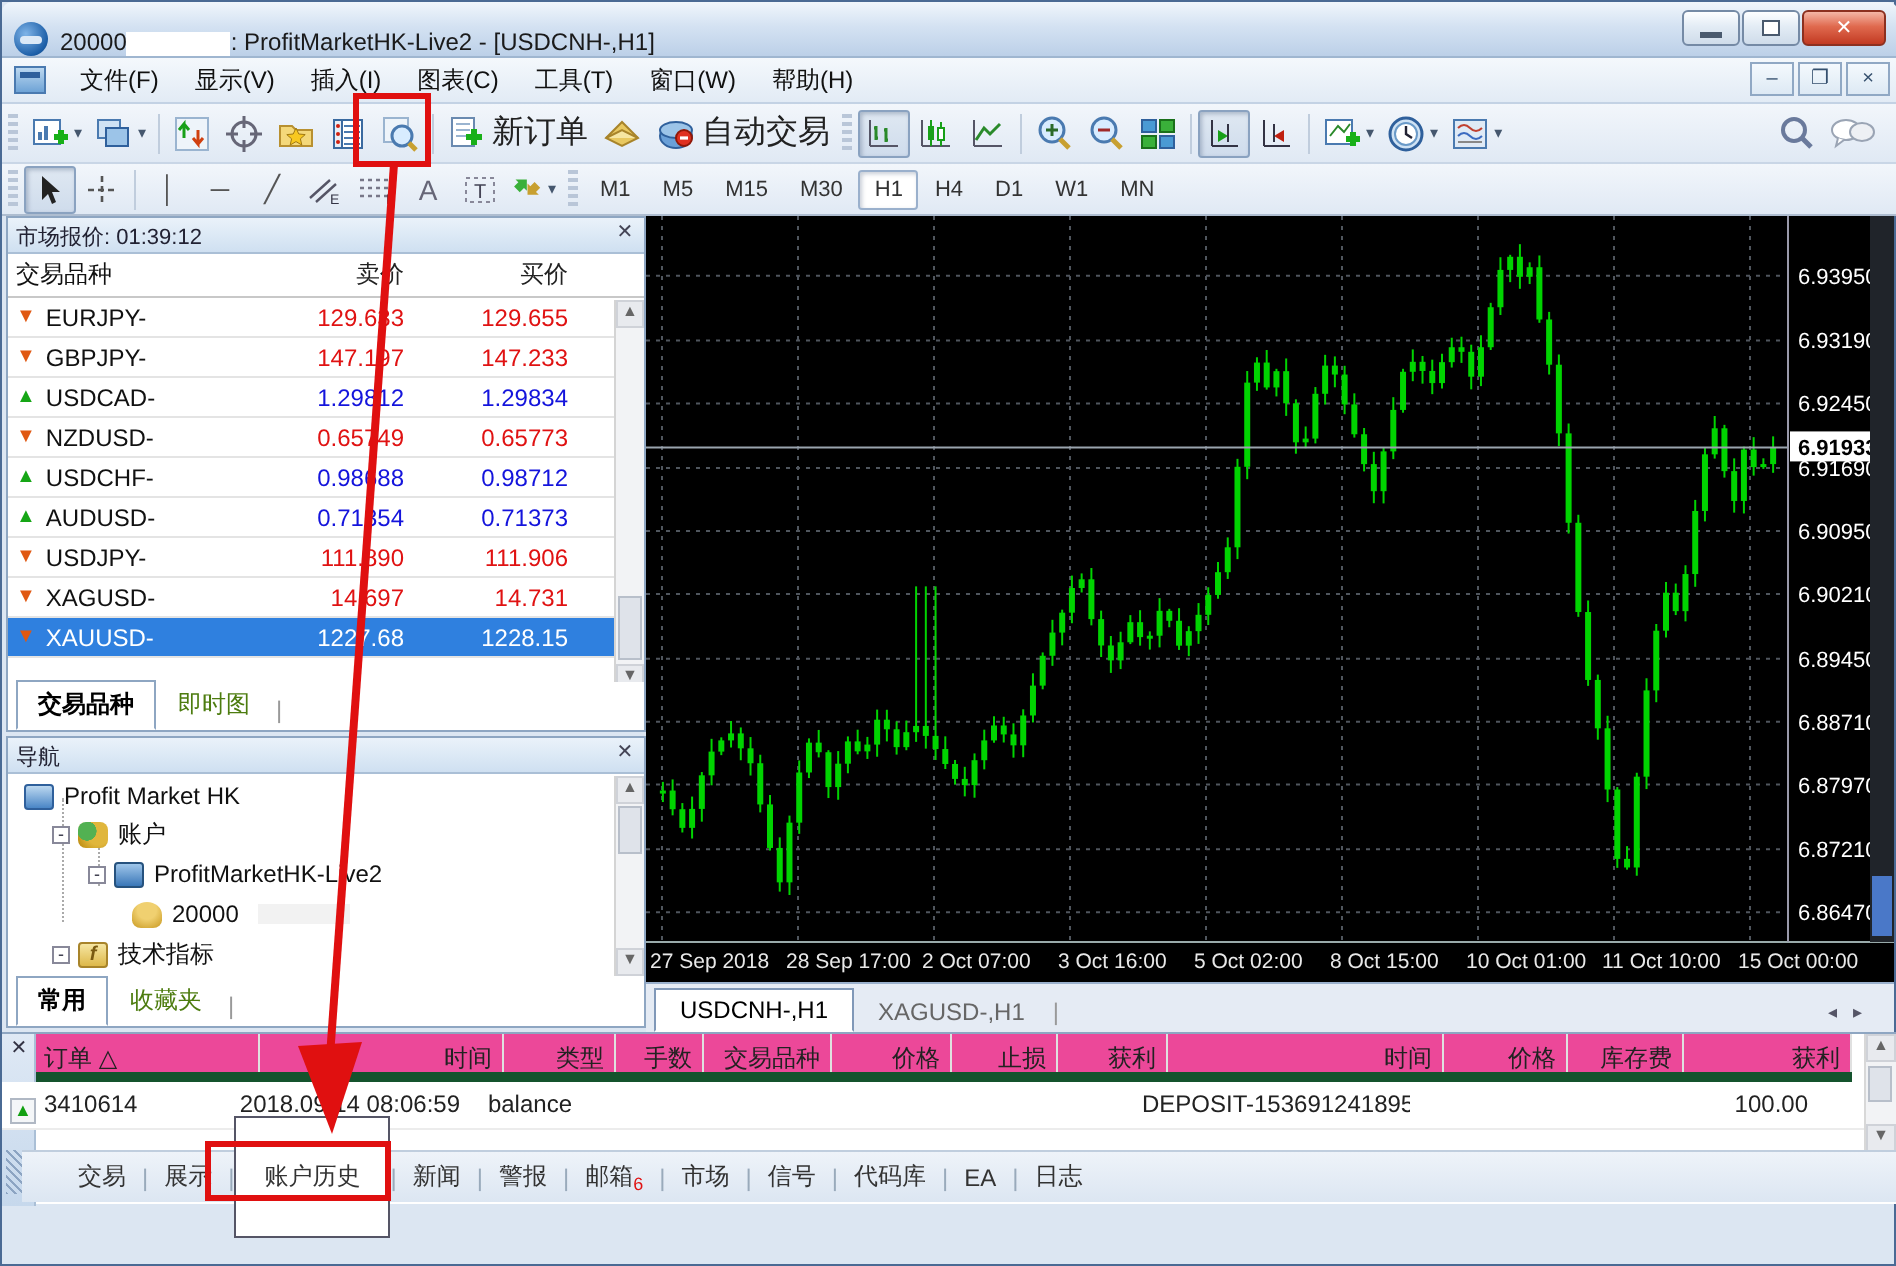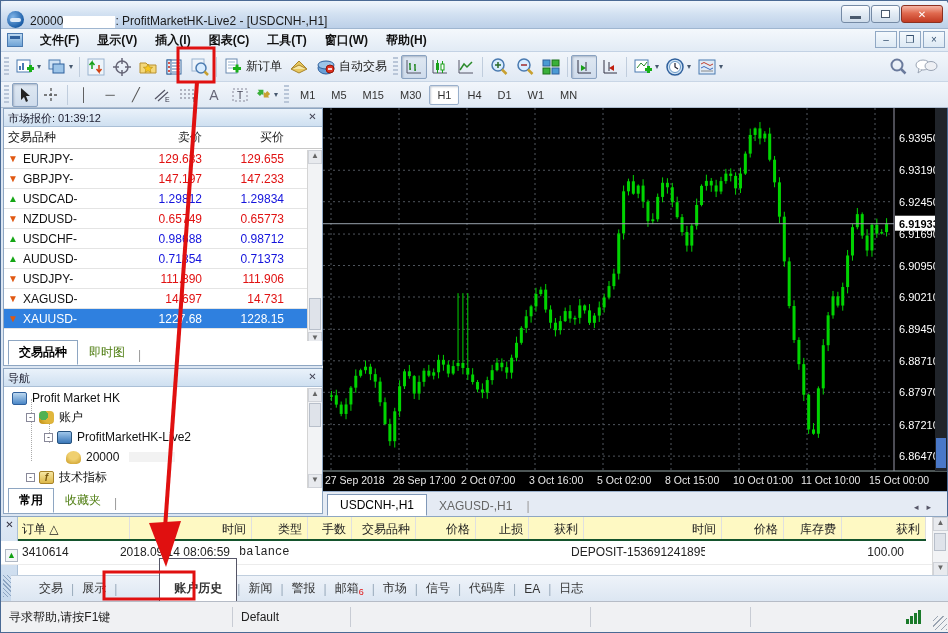--- a/index.html
+++ b/index.html
@@ -21,31 +21,31 @@
     font-size:10px; color:#444; }
   .wbtn.close { width:42px; background:linear-gradient(#f4b6a6,#e06a4f 45%,#c23a22); color:#fff; border-color:#8c3020; font-weight:bold; }
   .glyph-min { width:11px; height:3px; background:#4a5a6e; margin-top:7px; }
   .glyph-restore { width:9px; height:8px; border:1.5px solid #4a5a6e; background:#fff; }
 
   
   #menubar { position:absolute; left:0; top:28px; width:948px; height:23px;
     background:linear-gradient(#f4f8fc,#e2ebf5); border-bottom:1px solid #c3d2e4; display:flex; align-items:center; }
   #child-icon { width:16px; height:14px; margin:0 8px 0 6px; border:1px solid #4a7ab0; background:linear-gradient(#bcd8f0,#6ea3d6); position:relative; }
   #child-icon::after { content:""; position:absolute; left:2px; top:2px; right:2px; height:3px; background:#2f609c; }
-  .menu-item { padding:3px 9px; color:#111; cursor:default;font-weight:bold; }
+  .menu-item { padding:3px 9px; color:#111; cursor:default; }
   #mdi-controls { position:absolute; right:4px; top:2px; display:flex; gap:2px; }
   .mdibtn { width:22px; height:17px; border:1px solid #90a8c4; background:linear-gradient(#f4f9fd,#dde9f4); font-size:10px; color:#35506e; display:flex; align-items:center; justify-content:center; }
 
   
   #toolbar1 { position:absolute; left:0; top:51px; width:948px; height:30px; background:linear-gradient(#f2f6fb,#e0e9f4); border-bottom:1px solid #c9d6e6; display:flex; align-items:center; }
   #toolbar2 { position:absolute; left:0; top:81px; width:948px; height:26px; background:linear-gradient(#f2f6fb,#e0e9f4); border-bottom:1px solid #aebdd0; display:flex; align-items:center; }
   .grip { width:5px; height:20px; margin:0 3px; background:repeating-linear-gradient(180deg,#b9c6d8 0 2px,transparent 2px 4px); }
   .tsep { width:1px; height:20px; background:#c0cddd; margin:0 3px; }
   .tbtn { height:24px; min-width:26px; display:flex; align-items:center; justify-content:center; padding:0 2px; border:1px solid transparent; border-radius:2px; position:relative; }
-  .tbtn .lbl { margin-left:3px; font-size:12px; }
+  .tbtn .lbl { margin-left:3px; font-size:16px; }
   .dd { font-size:8px; color:#45576e; margin-left:2px; }
   .tbtn.pressed { border:1px solid #8aa2c0; background:linear-gradient(#dfe8f2,#cfdcec); box-shadow:inset 1px 1px 2px rgba(70,90,120,.35); }
   .tfbtn { height:20px; padding:1px 7px; font-size:11px; color:#333; border:1px solid transparent; }
   .tfbtn.pressed { border:1px solid #9ab0cc; background:#fff; box-shadow:inset 1px 1px 2px rgba(70,90,120,.3); }
   .draw-glyph { font-size:13px; color:#555; }
 
   
   .panel { position:absolute; background:#fff; border:1px solid #8ea6c2; }
   .panel-title { height:18px; background:linear-gradient(#eaf2fa,#cfe0f1); border-bottom:1px solid #aabfd6; font-size:11px; padding:2px 4px; color:#223; position:relative; }
   .panel-close { position:absolute; right:3px; top:2px; width:13px; height:13px; font-size:10px; line-height:12px; text-align:center; color:#445; }
@@ -89,33 +89,33 @@
   #chart-tabs { position:absolute; left:322px; top:490px; width:624px; height:25px; background:#e5ebf4; border-top:1px solid #9ab0cc; display:flex; align-items:flex-end; padding-left:4px; }
   .ctab { padding:3px 12px; font-size:12px; color:#666; }
   .ctab.active { background:#fff; border:1px solid #8098b8; border-bottom-color:#fff; color:#000; }
   #ctab-arrows { position:absolute; right:8px; bottom:4px; font-size:9px; color:#556; letter-spacing:8px; }
 
   
   #terminal { position:absolute; left:0; top:515px; width:948px; height:86px; background:#fff; border-top:1px solid #8ea6c2; }
   #term-strip { position:absolute; left:0; top:0; width:17px; height:86px; background:linear-gradient(#dfe9f5,#c6d8ec); border-right:1px solid #aabfd6; }
   #term-close { position:absolute; left:2px; top:2px; width:13px; height:13px; text-align:center; font-size:10px; line-height:12px; color:#334; }
   #term-grip { position:absolute; left:2px; bottom:6px; width:12px; height:22px; background:repeating-linear-gradient(45deg,#8ca4c2 0 1px,transparent 1px 3px); }
-  .th-row { position:absolute; left:17px; top:0; height:24px; display:flex; border-bottom:2px solid #14532d; background:#fef9c3; font-size:12px; color:#222; }
+  .th-row { position:absolute; left:17px; top:0; height:24px; display:flex; border-bottom:5px solid #14532d; background:#ec4899; font-size:12px; color:#222; }
   .th-cell { border-right:1px solid #e0e0e0; padding:4px 5px 0 4px; }
   .t-row { position:absolute; left:17px; display:flex; height:24px; font-size:12px; border-bottom:1px solid #ececec; background:#fff; }
   .t-cell { padding:4px 5px 0 4px; white-space:nowrap; overflow:hidden; }
   .right { text-align:right; }
   #term-rows-clip { position:absolute; left:0; top:24px; width:948px; height:35px; overflow:hidden; }
   .ordicon { display:inline-block; width:13px; height:13px; border:1px solid #b0b8c4; background:#f4f6f8; font-size:9px; line-height:11px; text-align:center; color:#12a012; margin-right:4px; vertical-align:-2px; }
   #term-scroll { position:absolute; right:1px; top:0; width:16px; height:59px; background:#f2f3f5; border-left:1px solid #d8d8d8; }
 
   
   #bottom-tabs { position:absolute; left:10px; top:574px; width:948px; height:26px; background:linear-gradient(#eef3f9,#dce6f2); border-top:1px solid #c0cede; display:flex; align-items:center; padding-left:20px; font-size:12px; color:#333; }
   .btab { padding:4px 8px; position:relative; }
-  .btab.active { background:#fff; border:1px solid #556; font-weight:bold; padding:21px 14px;margin-left:42px; }
+  .btab.active { background:#fff; border:1px solid #556; font-weight:normal; padding:21px 14px; }
   .btab-sep { color:#9ab; }
   .badge { color:#e01212; font-size:9px; vertical-align:-3px; }
 
   
   #statusbar { position:absolute; left:0; top:600px; width:948px; height:31px; background:#f0f1f3; border-top:1px solid #b6bcc6; display:flex; align-items:center; font-size:12px; color:#222; }
   .sb-cell { padding:0 8px; height:20px; line-height:20px; border-right:1px solid #c8ccd4; }
   #conn-icon { position:absolute; right:28px; top:8px; display:flex; align-items:flex-end; gap:1px; height:14px; }
   #conn-icon i { width:3px; background:#1a7a2a; display:block; }
   #resize-grip { position:absolute; right:2px; bottom:2px; width:14px; height:14px;
     background:repeating-linear-gradient(135deg,transparent 0 3px,#9aa4b2 3px 4px); }
@@ -836,21 +836,21 @@
         <div class="th-cell right" style="width: 138px;">时间</div>
         <div class="th-cell right" style="width: 62px;">价格</div>
         <div class="th-cell right" style="width: 58px;">库存费</div>
         <div class="th-cell right" style="width: 84px;">获利</div>
       </div>
     <div id="term-rows-clip">
         <div id="term-rows" style="position:relative;">
           <div class="t-row" style="top: 0px; left: 0px; position: relative;">
             <div class="t-cell " style="width: 112px;"><span class="ordicon">▲</span>3410614</div>
             <div class="t-cell right" style="width: 122px;">2018.09.14 08:06:59</div>
-            <div class="t-cell right" style="width: 56px; font-family: Liberation Mono, monospace;">balance</div>
+            <div class="t-cell right" style="width: 56px;">balance</div>
             <div class="t-cell right" style="width: 44px;"></div>
             <div class="t-cell right" style="width: 64px;"></div>
             <div class="t-cell right" style="width: 60px;"></div>
             <div class="t-cell right" style="width: 53px;"></div>
             <div class="t-cell right" style="width: 55px;"></div>
             <div class="t-cell right" style="width: 138px;">DEPOSIT-1536912418950963742</div>
             <div class="t-cell right" style="width: 62px;"></div>
             <div class="t-cell right" style="width: 58px;"></div>
             <div class="t-cell right" style="width: 84px;">100.00</div>
           </div>
@@ -880,33 +880,20 @@
       <span class="btab-sep">|</span>
       <span class="btab">信号</span>
       <span class="btab-sep">|</span>
       <span class="btab">代码库</span>
       <span class="btab-sep">|</span>
       <span class="btab">EA</span>
       <span class="btab-sep">|</span>
       <span class="btab">日志</span>
     </div>
 
-  <div id="statusbar">
-    <span class="sb-cell" style="width:232px;">寻求帮助,请按F1键</span>
-    <span class="sb-cell" style="width:118px;">Default</span>
-    <span class="sb-cell" style="width:240px;"></span>
-    <span class="sb-cell" style="width:160px;"></span>
-    <div id="conn-icon">
-      <i style="height:5px"></i>
-        <i style="height:8px"></i>
-        <i style="height:11px"></i>
-        <i style="height:14px"></i>
-    </div>
-    <div id="resize-grip"></div>
-  </div>
 
   <svg id="annot">
     <rect id="annot-box-toolbar" x="177" y="47" width="36" height="34" fill="none" stroke-width="3" stroke="#e01010"></rect>
     <line id="annot-line" x1="196" y1="81" x2="164" y2="527" stroke-width="4" stroke="#e01010"></line>
     <polygon id="annot-head" points="148,522 180,520 165,566" fill="#e01010"></polygon>
     <rect id="annot-box-tab" x="103" y="571" width="90" height="27" fill="none" stroke-width="3" stroke="#e01010"></rect>
   </svg>
 
 </div>
 

